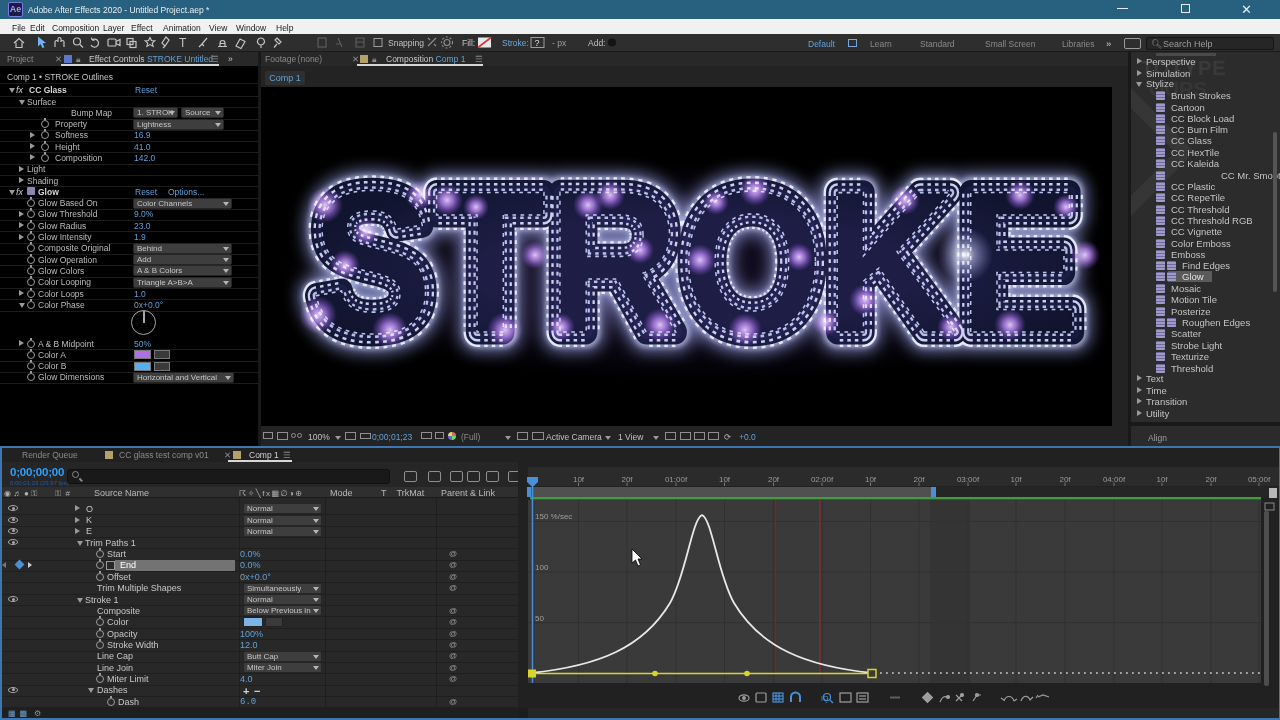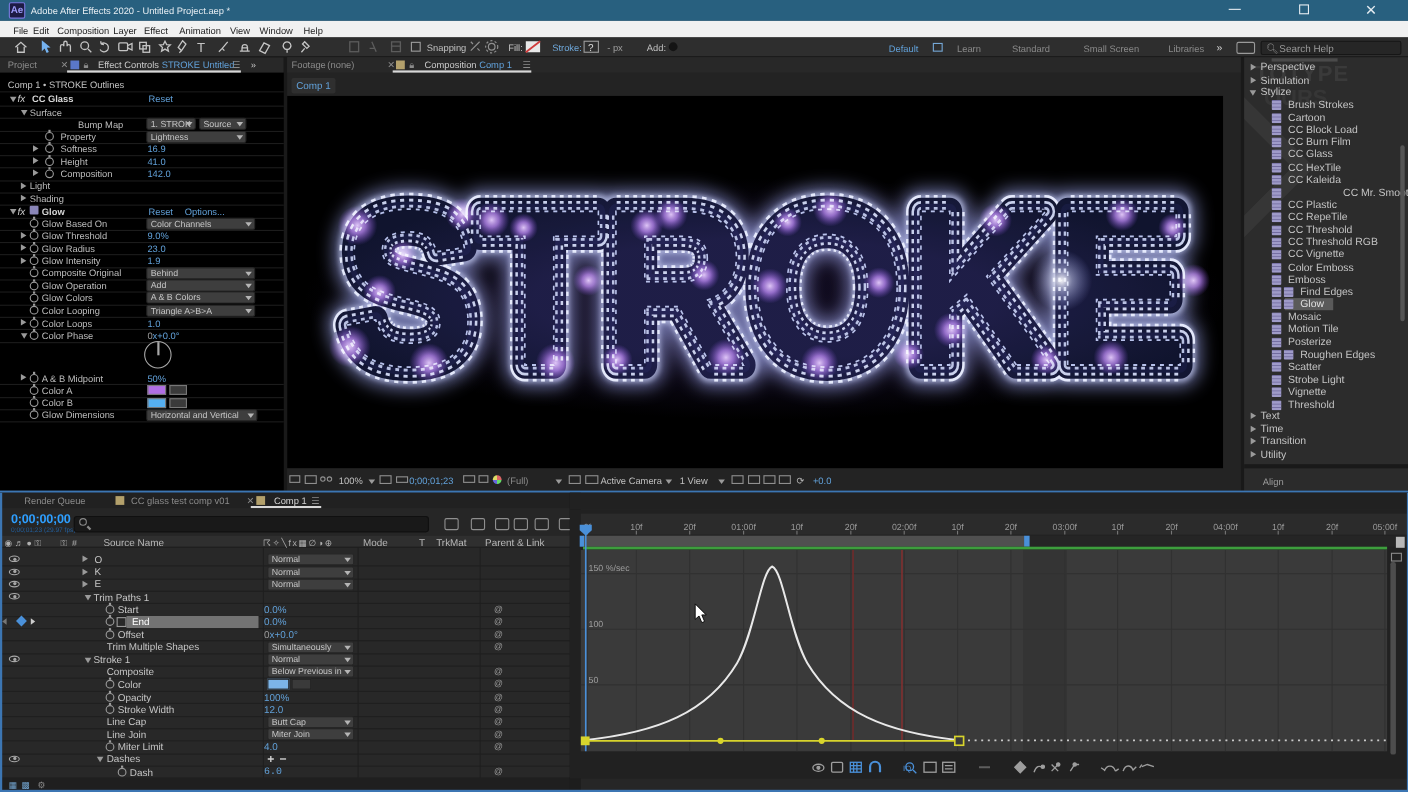--- a/index.html
+++ b/index.html
@@ -409,21 +409,21 @@
       <div class="fxi" style="left:25px;top:254.5px;"></div>
       <div class="abs t10" style="left:40px;top:253.5px;color:#c4c4c4;">Posterize</div>
       <div class="fxi" style="left:25px;top:265.9px;"></div>
       <div class="fxi" style="left:36px;top:265.9px;"></div>
       <div class="abs t10" style="left:51px;top:264.9px;color:#c4c4c4;">Roughen Edges</div>
       <div class="fxi" style="left:25px;top:277.3px;"></div>
       <div class="abs t10" style="left:40px;top:276.3px;color:#c4c4c4;">Scatter</div>
       <div class="fxi" style="left:25px;top:288.7px;"></div>
       <div class="abs t10" style="left:40px;top:287.7px;color:#c4c4c4;">Strobe Light</div>
       <div class="fxi" style="left:25px;top:300.1px;"></div>
-      <div class="abs t10" style="left:40px;top:299.1px;color:#c4c4c4;">Vignette</div>
+      <div class="abs t10" style="left:40px;top:299.1px;color:#c4c4c4;">Texturize</div>
       <div class="fxi" style="left:25px;top:311.5px;"></div>
       <div class="abs t10" style="left:40px;top:310.5px;color:#c4c4c4;">Threshold</div>
       <span class="exp r" style="left:6px;top:323.3px;"></span>
       <div class="abs t10" style="left:15px;top:321.3px;color:#c4c4c4;">Text</div>
       <span class="exp r" style="left:6px;top:334.7px;"></span>
       <div class="abs t10" style="left:15px;top:332.7px;color:#c4c4c4;">Time</div>
       <span class="exp r" style="left:6px;top:346.1px;"></span>
       <div class="abs t10" style="left:15px;top:344.1px;color:#c4c4c4;">Transition</div>
       <span class="exp r" style="left:6px;top:357.5px;"></span>
       <div class="abs t10" style="left:15px;top:355.5px;color:#c4c4c4;">Utility</div>

